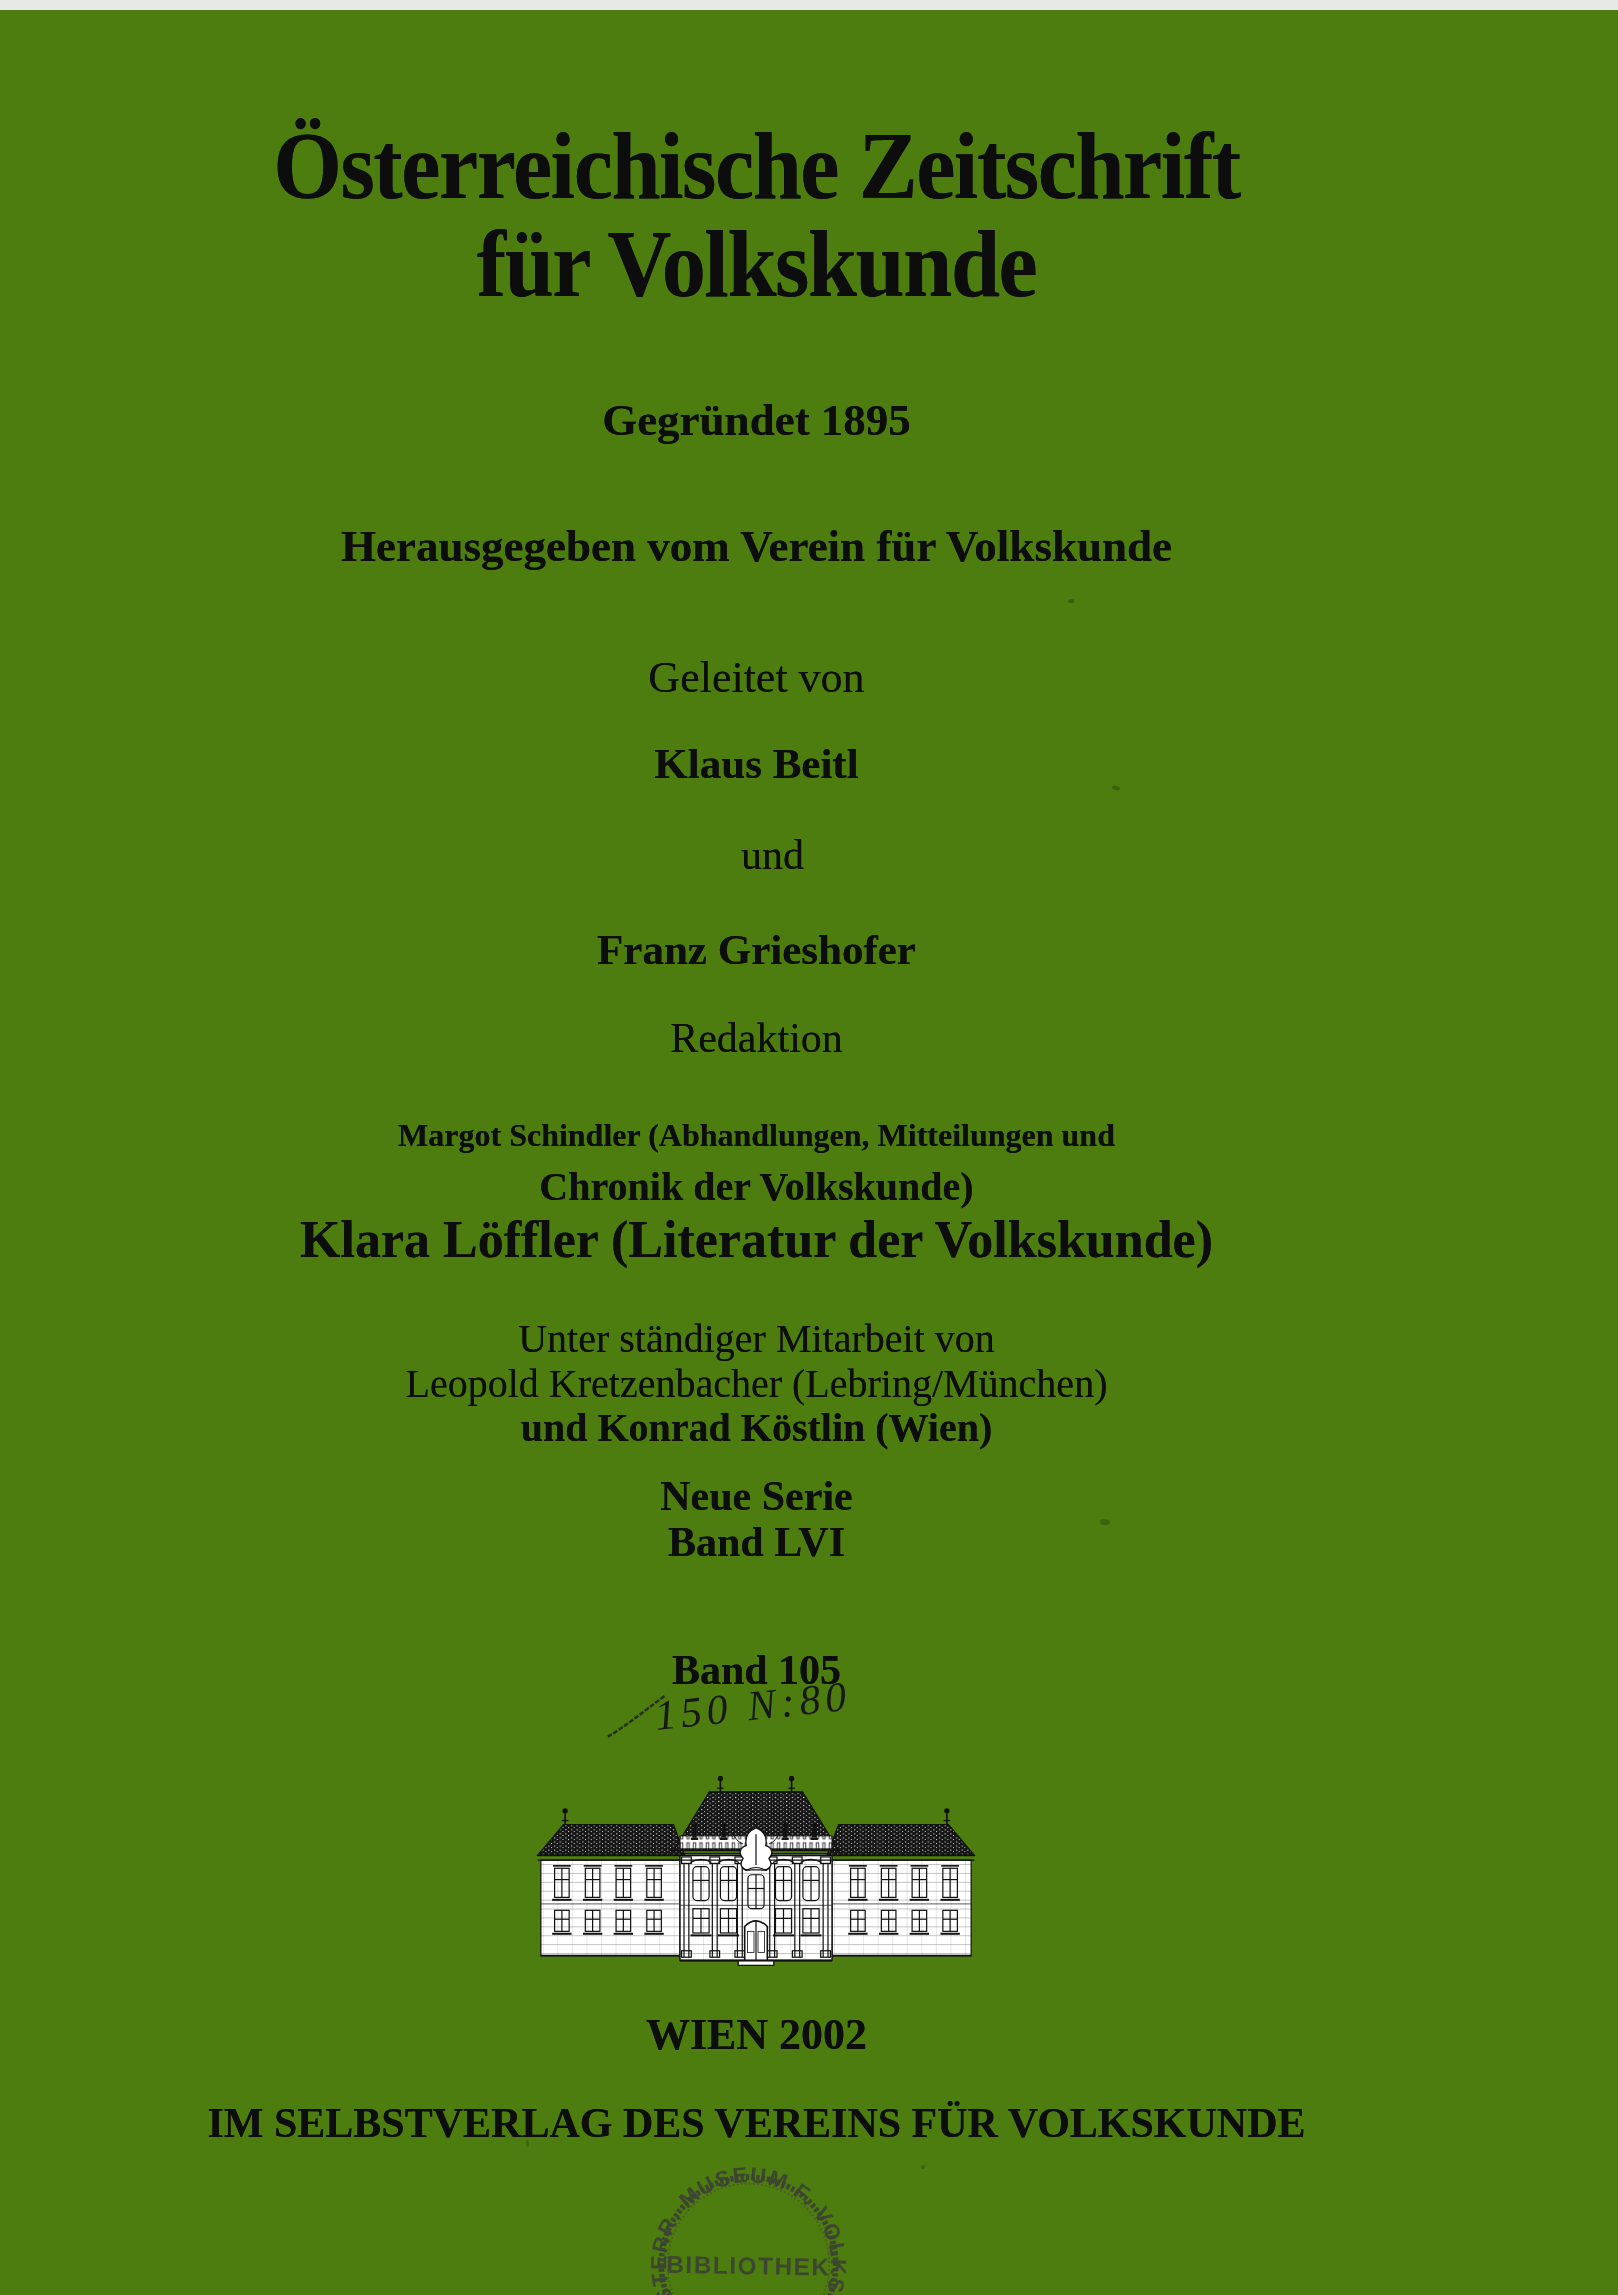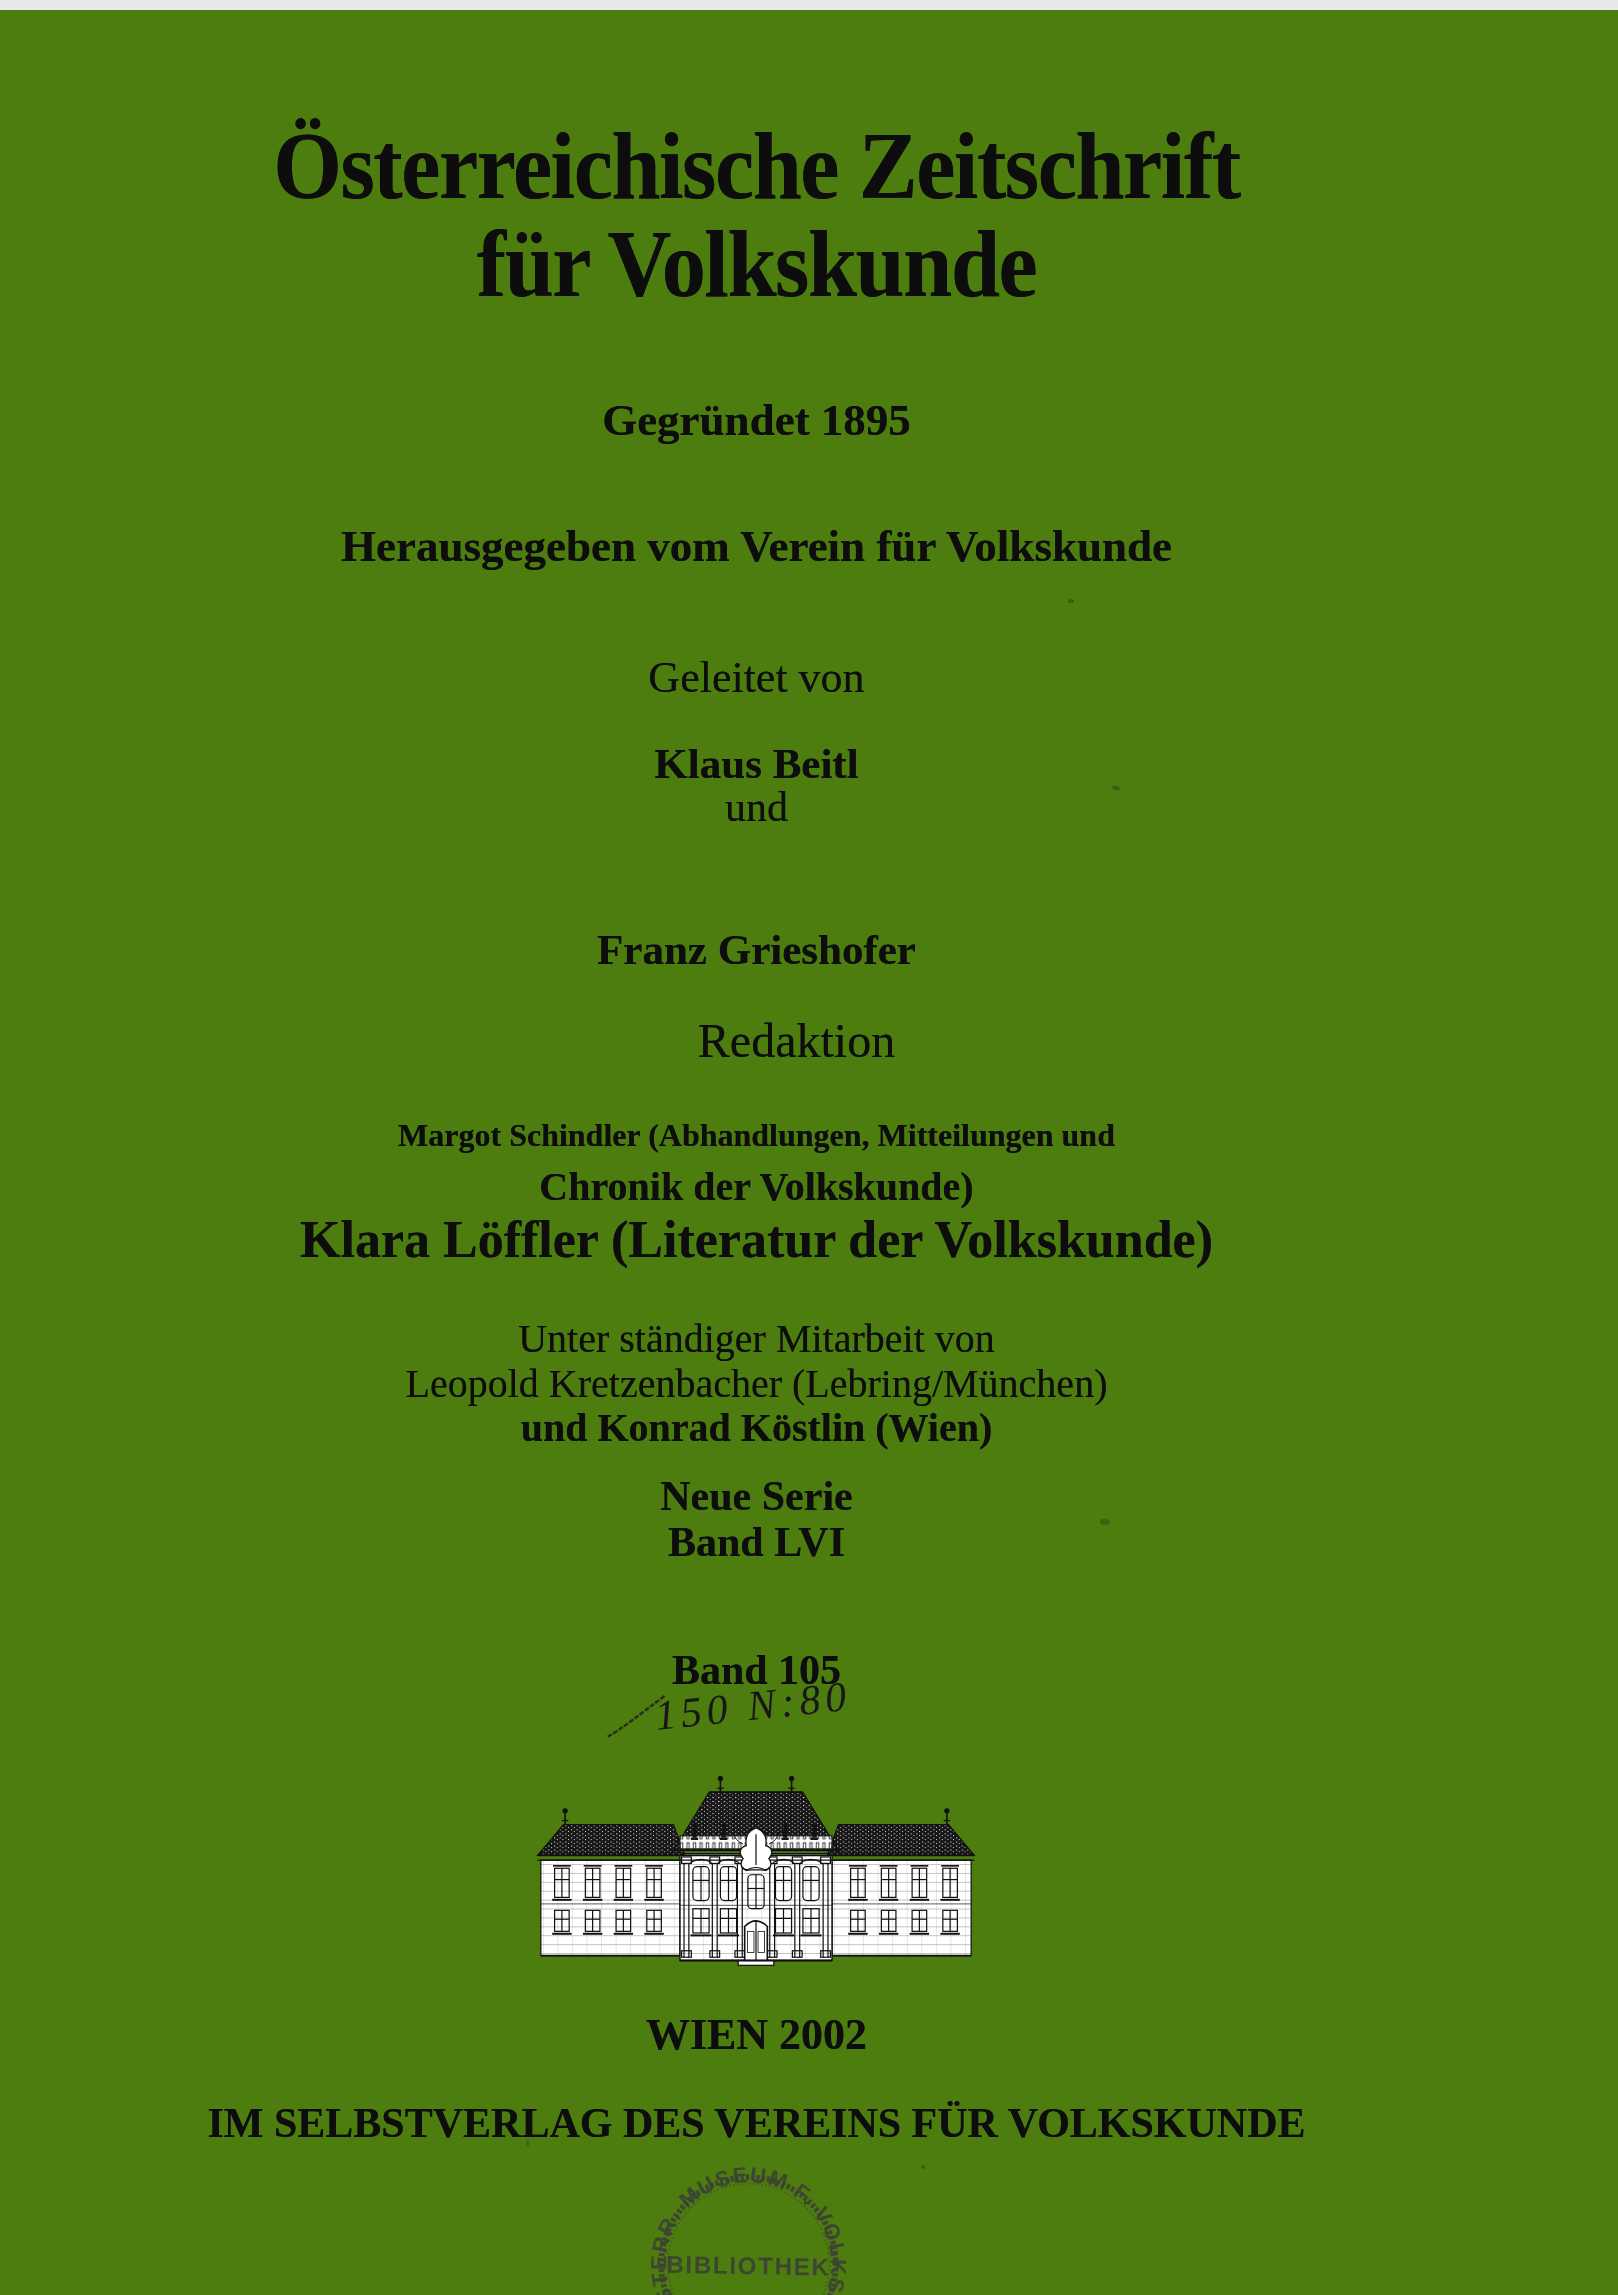--- a/index.html
+++ b/index.html
@@ -19,23 +19,23 @@
     text-shadow:0 0 0.5px rgba(12,12,12,.75);
   }
   .b{font-weight:bold;}
   .title{font-size:95px;font-weight:bold;transform:scaleX(.93);transform-origin:50% 50%;letter-spacing:-1.6px;}
   .t1{top:109px;}
   .t2{top:207px;}
   .founded   {top:388px; font-size:45px;}
   .publisher {top:514px; font-size:45px;}
   .geleitet  {top:646px; font-size:44px;}
   .leader1   {top:732px; font-size:43px;}
-  .und1      {top:776px;font-size:42px;}
+  .und1      {top:824px;font-size:42px;padding-left:16px;}
   .leader2   {top:918px;font-size:43px;}
-  .redaktion {top:1007px;font-size:48px;padding-left:40px;}
+  .redaktion {top:1007px;font-size:42px;}
   .ed1a      {top:1109px;font-size:32px;}
   .ed1b      {top:1157px;font-size:40px;}
   .ed2       {top:1204px;font-size:52px;}
   .collab0   {top:1309px;font-size:40px;}
   .collab1   {top:1354px;font-size:40px;}
   .collab2   {top:1398px;font-size:40px;font-weight:bold;}
   .neue      {top:1465px;font-size:42px;}
   .bandlvi   {top:1511px;font-size:42px;}
   .gesamt    {top:1600px;font-size:42px;}
   .band105   {top:1639px;font-size:42px;}

